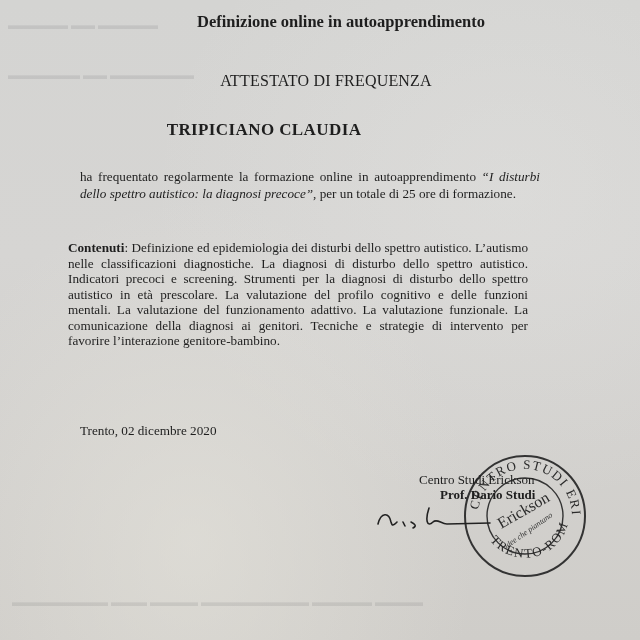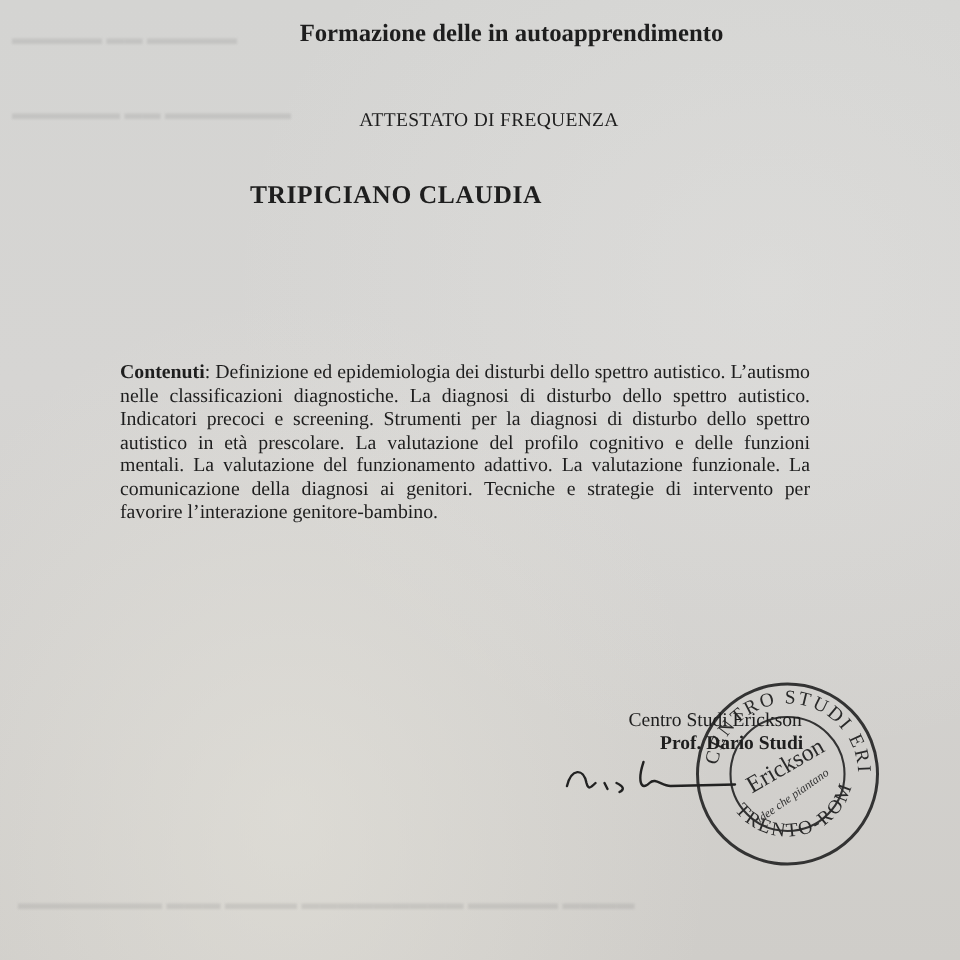--- a/index.html
+++ b/index.html
@@ -16,52 +16,54 @@
         radial-gradient(ellipse at 80% 30%, rgba(230,230,228,0.35) 0%, rgba(0,0,0,0) 50%);
     }
     .ghost {
       position: absolute; color: rgba(120,120,120,0.18); font-size: 12px;
       white-space: nowrap; filter: blur(0.6px);
     }
     .title-block { position: absolute; left: 0; width: 640px; text-align: center; top: 12px; }
     .title-line { font-weight: bold; font-size: 16.5px; line-height: 20px; }
     .title-line.l1 { padding-left: 42px; }
     .title-line.l2 { padding-left: 12px; }
-    .subtitle { position: absolute; top: 72px; left: 0; width: 640px; text-align: center; padding-left: 12px; box-sizing: border-box; font-size: 13px; letter-spacing: 0.2px; }
+    .subtitle { position: absolute; top: 72px; left: 0; width: 640px; text-align: center; padding-left: 12px; box-sizing: border-box; font-size: 16px; letter-spacing: 0.2px; }
     .name { position: absolute; top: 120px; left: 0; width: 516px; text-align: center; padding-left: 12px; box-sizing: border-box; font-weight: bold; font-size: 17px; letter-spacing: 0.4px; }
     .attendance { position: absolute; top: 168px; left: 80px; width: 460px; font-size: 13.2px; line-height: 17px; text-align: justify; }
     .attendance em { font-style: italic; }
-    .contents { position: absolute; top: 240px; left: 80px; width: 460px; font-size: 13.2px; line-height: 15.5px; text-align: justify; }
+    .contents { position: absolute; top: 240px; left: 68px; width: 460px; font-size: 13.2px; line-height: 15.5px; text-align: justify; }
     .contents b { font-weight: bold; }
     .date { position: absolute; top: 423px; left: 80px; font-size: 13.2px; }
     .org { position: absolute; top: 472px; left: 419px; font-size: 13px; }
     .signer { position: absolute; top: 487px; left: 440px; font-size: 13px; font-weight: bold; }
     .signature { position: absolute; left: 375px; top: 500px; width: 120px; height: 40px; }
     .stamp { position: absolute; left: 462px; top: 453px; width: 126px; height: 126px; }
   </style>
 </head>
 <body>
 
 <div class="page">
 
   <div class="ghost" style="left:8px;top:18px;">▬▬▬▬▬ ▬▬ ▬▬▬▬▬</div>
   <div class="ghost" style="left:8px;top:68px;">▬▬▬▬▬▬ ▬▬ ▬▬▬▬▬▬▬</div>
   <div class="ghost" style="left:12px;top:595px;">▬▬▬▬▬▬▬▬ ▬▬▬ ▬▬▬▬ ▬▬▬▬▬▬▬▬▬ ▬▬▬▬▬ ▬▬▬▬</div>
 
   <div class="title-block">
-    <div class="title-line l1">Formazione delle in autoapprendimento</div>
+    <div class="title-line l1">Definizione online in autoapprendimento</div>
   </div>
 
   <div class="subtitle">ATTESTATO DI FREQUENZA</div>
 
   <div class="name">TRIPICIANO CLAUDIA</div>
 
+  <div class="attendance"><span>ha frequentato regolarmente la formazione online in autoapprendimento </span><em>“I disturbi dello spettro autistico: la diagnosi precoce”</em><span>, per un totale di 25 ore di formazione.</span></div>
 
   <div class="contents"><b>Contenuti</b><span>: Definizione ed epidemiologia dei disturbi dello spettro autistico. L’autismo nelle classificazioni diagnostiche. La diagnosi di disturbo dello spettro autistico. Indicatori precoci e screening. Strumenti per la diagnosi di disturbo dello spettro autistico in età prescolare. La valutazione del profilo cognitivo e delle funzioni mentali. La valutazione del funzionamento adattivo. La valutazione funzionale. La comunicazione della diagnosi ai genitori. Tecniche e strategie di intervento per favorire l’interazione genitore-bambino.</span></div>
 
+  <div class="date">Trento, 02 dicembre 2020</div>
 
   <svg class="stamp" viewBox="0 0 126 126">
     <defs>
       <path id="topArc" d="M 16 63 A 47 47 0 0 1 110 63"></path>
       <path id="botArc" d="M 20 70 A 44 44 0 0 0 106 70"></path>
     </defs>
     <circle cx="63" cy="63" r="60" fill="none" stroke="#333" stroke-width="2"></circle>
     <circle cx="63" cy="63" r="38" fill="none" stroke="#333" stroke-width="1.4"></circle>
     <text font-family="Liberation Serif, serif" font-size="13" fill="#2a2a2a" letter-spacing="1.5">
       <textPath href="#topArc" startOffset="4%">CENTRO STUDI ERICKSON</textPath>

